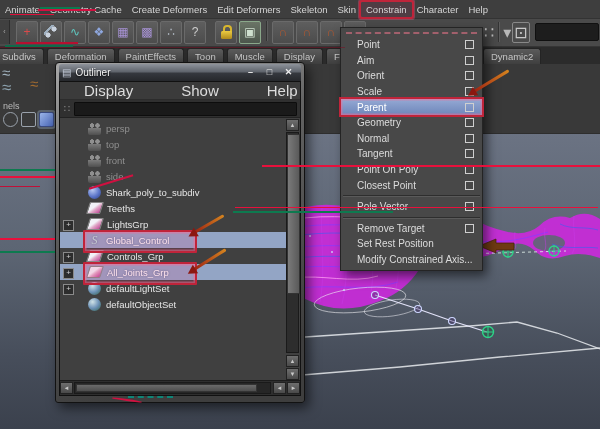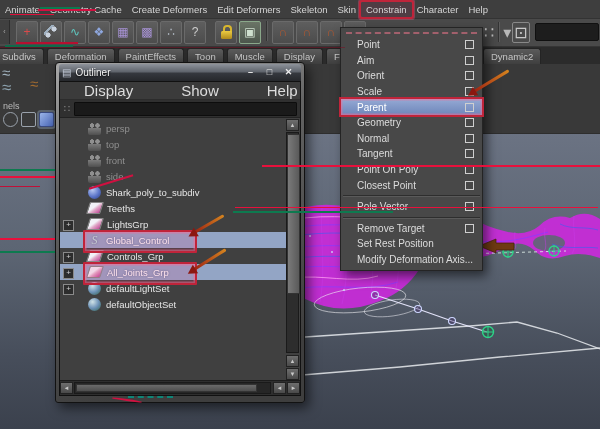--- a/index.html
+++ b/index.html
@@ -417,21 +417,21 @@
         </div>
         <div class="mi-sep"></div>
         <div class="mi">
           <span class="mi-label">Remove Target</span>
           <span class="mi-option"></span>
         </div>
         <div class="mi">
           <span class="mi-label">Set Rest Position</span>
         </div>
         <div class="mi">
-          <span class="mi-label">Modify Deformation Axis...</span>
+          <span class="mi-label">Modify Constrained Axis...</span>
         </div>
       </div>
   </div>
 
   <div class="ann-arrow" style="left:509px;top:71px;width:41px;transform:rotate(149deg);">
     <div class="shaft"></div>
       <div class="head"></div>
   </div>
   <div class="ann-arrow" style="left:224px;top:216px;width:34px;transform:rotate(150deg);">
     <div class="shaft"></div>

